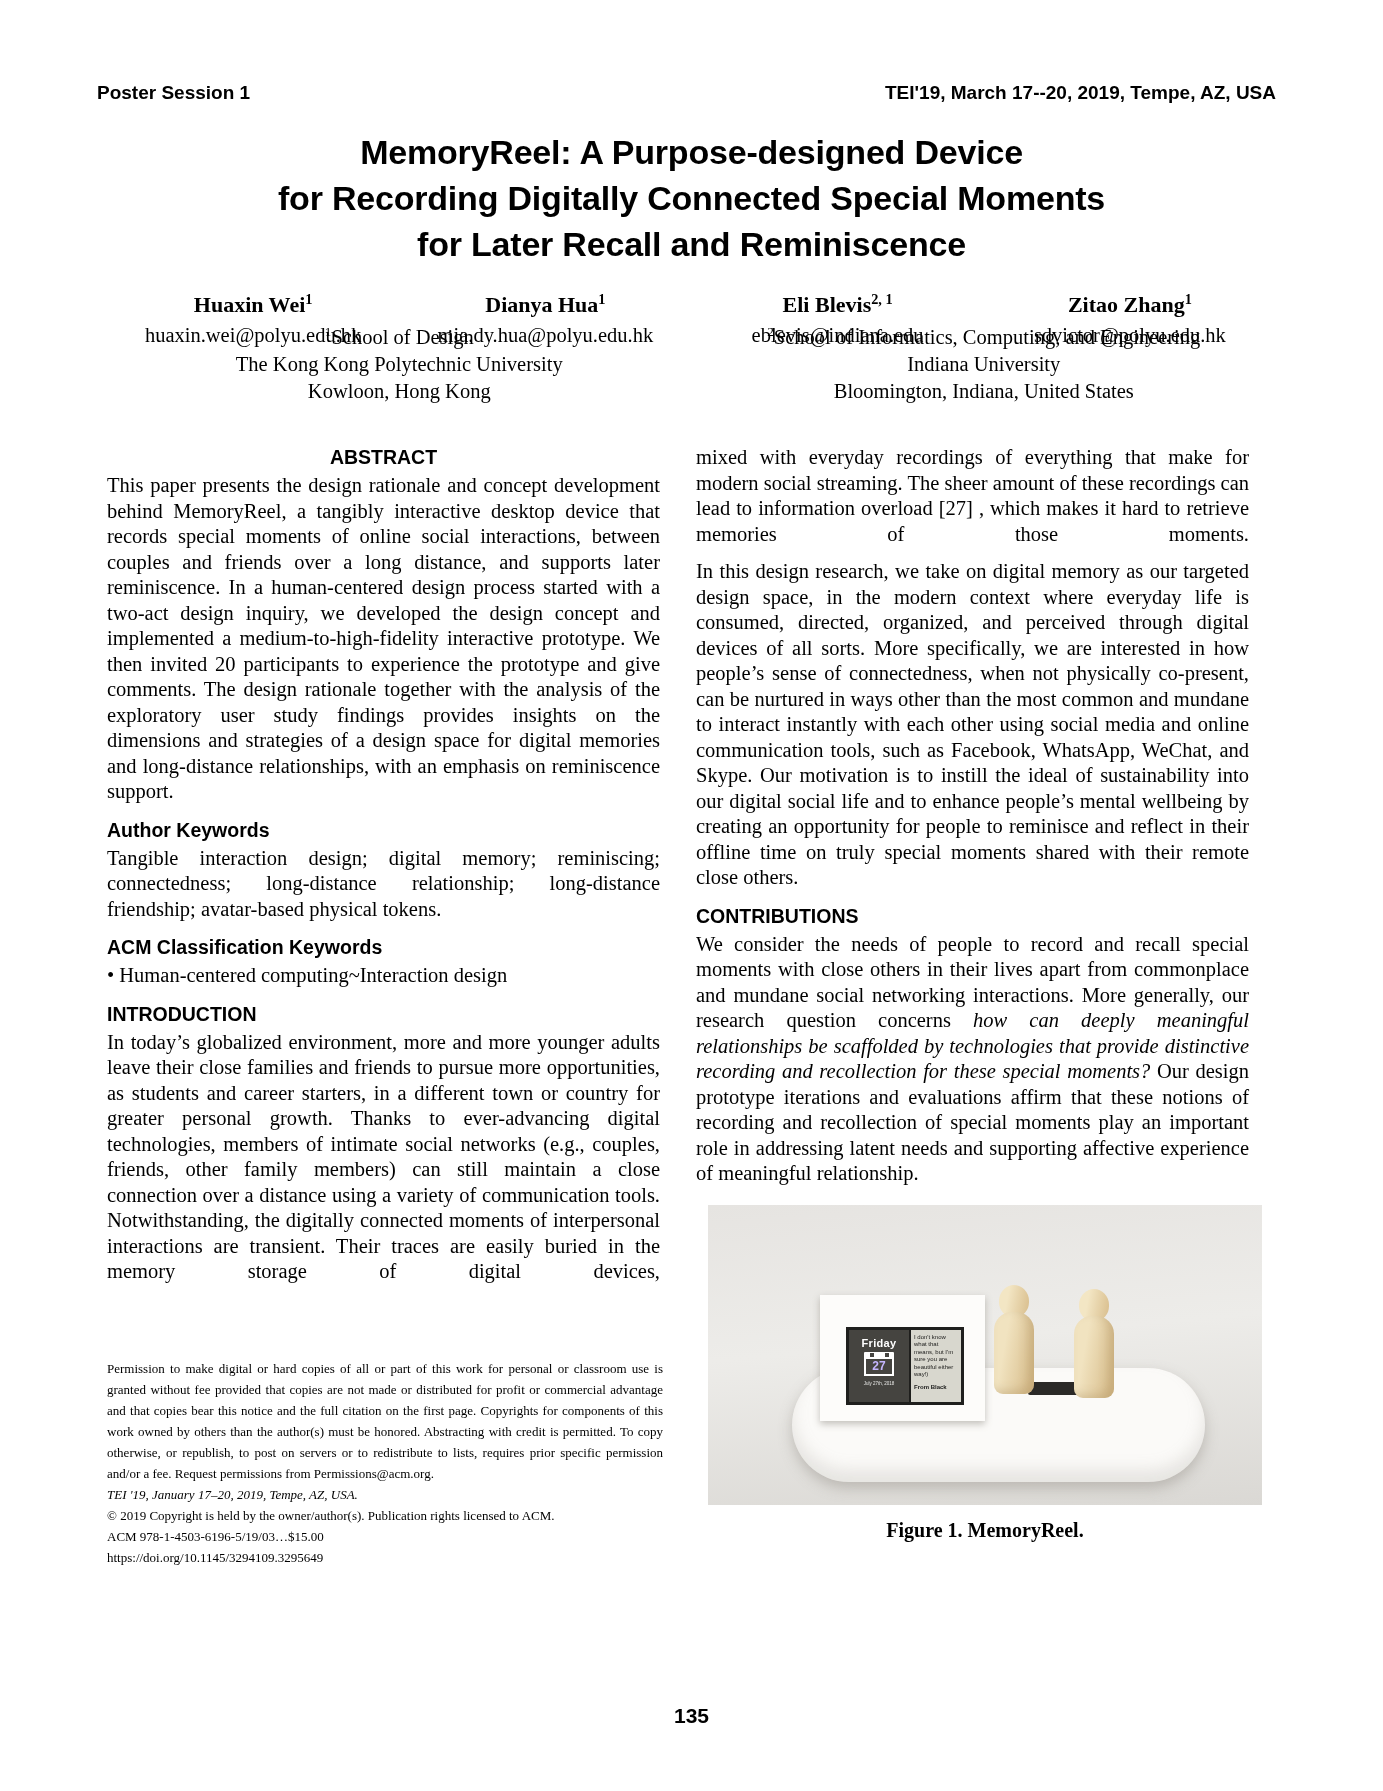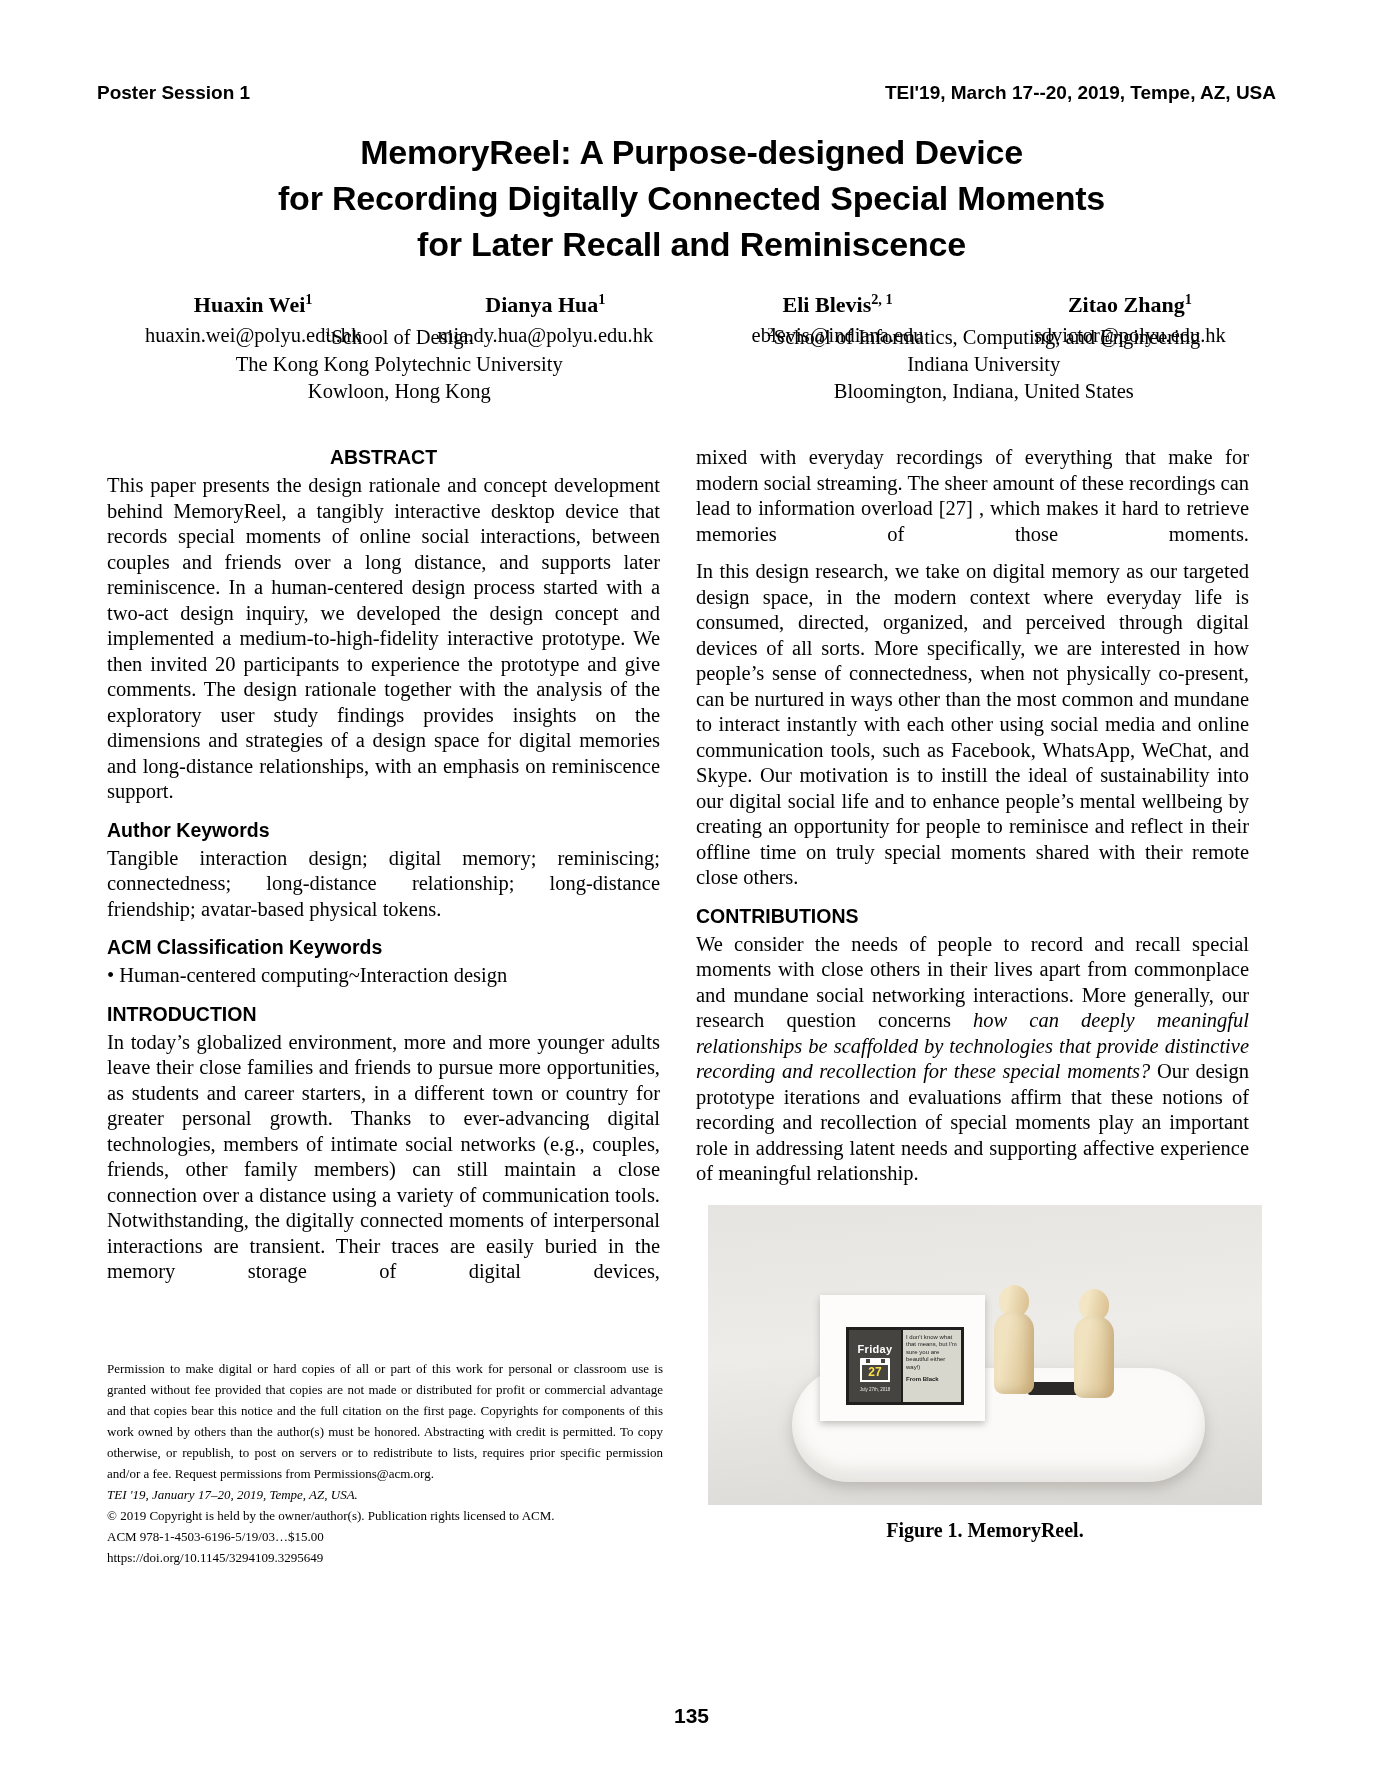--- a/index.html
+++ b/index.html
@@ -54,26 +54,26 @@
         background:linear-gradient(100deg,#f3e6c4 30%,#dcc394 90%);}
   .doll .body{width:40px;height:82px;margin:-5px auto 0;border-radius:18px 18px 9px 9px;
         background:linear-gradient(100deg,#f1e3c0 30%,#d9bf8e 90%);
         box-shadow:inset -6px -4px 10px rgba(150,120,70,.25);}
   .doll1{left:286px;top:80px;}
   .doll2{left:366px;top:84px;}
   .device{position:absolute;left:112px;top:90px;width:165px;height:126px;z-index:4;
         background:#fdfcfa;box-shadow:0 3px 7px rgba(125,120,110,.45);}
   .screen{position:absolute;left:26px;top:32px;width:118px;height:78px;background:#1f1f1d;
         display:flex;gap:2px;padding:3px;box-sizing:border-box;}
-  .panel-dark{width:52px;background:#454440;color:#fff;text-align:center;padding-top:13px;box-sizing:border-box;}
+  .panel-dark{width:60px;background:#454440;color:#fff;text-align:center;padding-top:7px;box-sizing:border-box;}
   .panel-dark .day{font:bold 11px "Liberation Sans",sans-serif;letter-spacing:.3px;}
   .cal{margin:3px auto 0;width:30px;}
   .cal-top{height:7px;background:#fff;border-radius:1px 1px 0 0;display:flex;justify-content:space-around;align-items:center;}
   .cal-top i{display:block;width:4px;height:4px;background:#454440;}
-  .cal-body{border:2px solid #fff;border-top:none;font:bold 12px "Liberation Sans",sans-serif;color:#fde047;padding-bottom:1px;}
+  .cal-body{border:2px solid #fff;border-top:none;font:bold 12px "Liberation Sans",sans-serif;color:#c4b5fd;padding-bottom:1px;}
   .date-small{font:4.5px/6px "Liberation Sans",sans-serif;margin-top:5px;color:#e8e8e6;}
   .panel-light{flex:1;background:#d8d7ce;color:#1b1b1a;
         font:6px/7.5px "Liberation Sans",sans-serif;padding:4px 3px;box-sizing:border-box;}
   .panel-light .sender{margin-top:5px;font-weight:bold;}
   figcaption{font:bold 20px "Liberation Serif",serif;text-align:center;margin-top:14px;}
 
   
   .pageno{position:absolute;top:1704px;left:0;width:100%;text-align:center;
           font:bold 21px "Liberation Sans",sans-serif;}
 </style>

